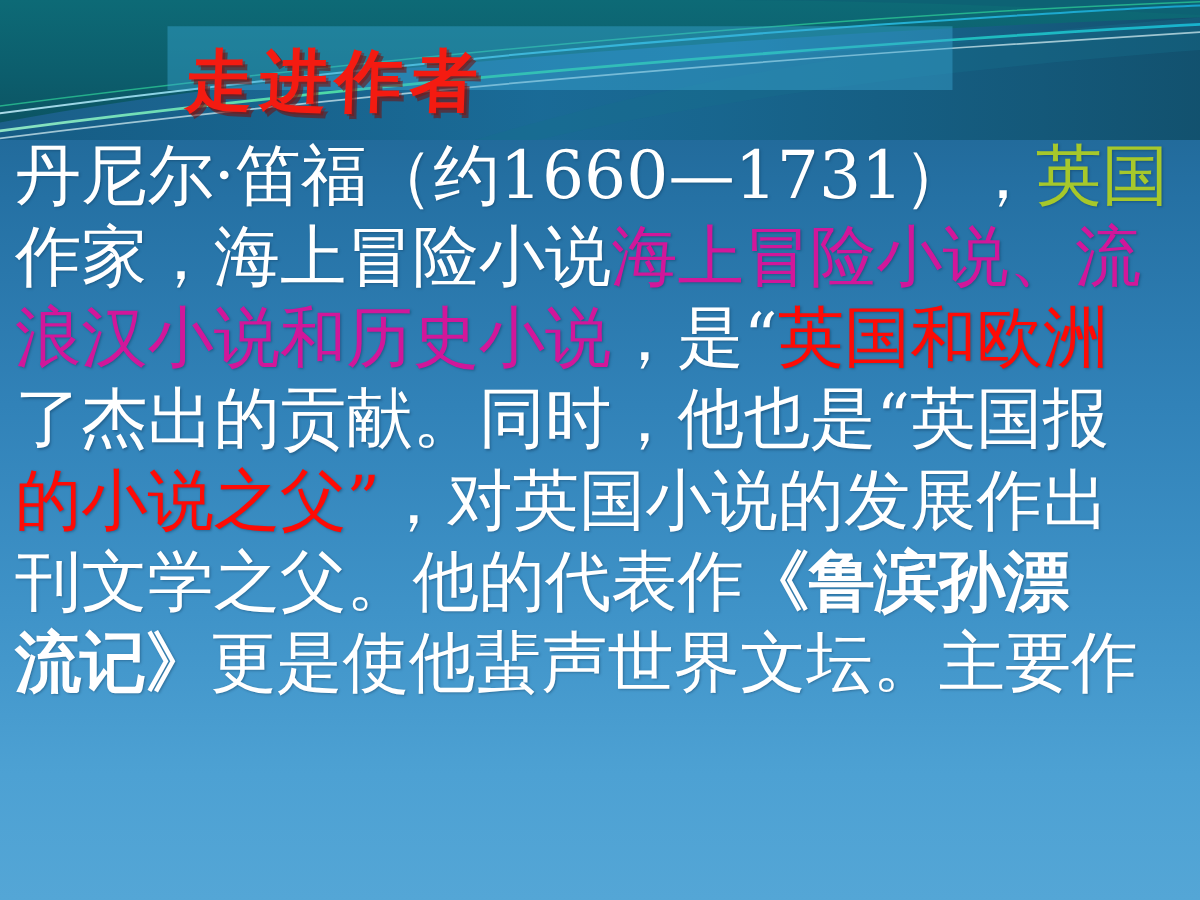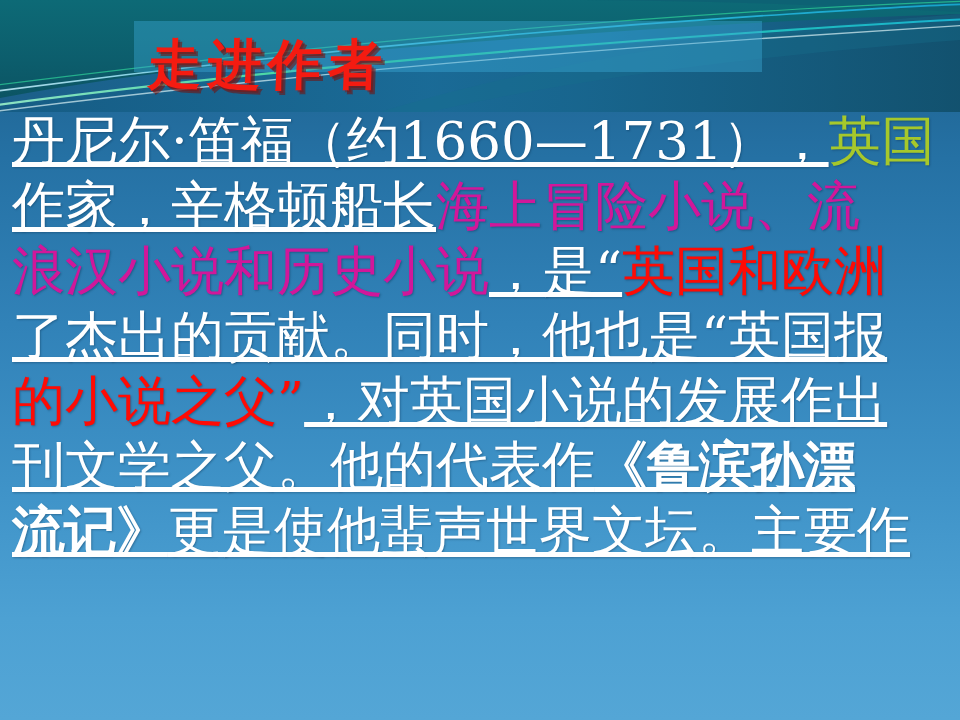--- a/index.html
+++ b/index.html
@@ -66,21 +66,21 @@
     font-family: "DejaVu Serif", "Liberation Serif", serif;
     font-size: 53px;
     line-height: 65px;
     color: #ffffff;
     letter-spacing: 0px;
     text-shadow: 1px 1px 2px rgba(10, 40, 70, 0.35);
     white-space: nowrap;
   }
   .body-text .ln { display: block; height: 65px; }
 
-  .c-white  { color: #ffffff; text-decoration: underline; }
+  .c-white  { color: #ffffff; }
   .c-lime   { color: #a6c82b; text-align: center; }
   .c-magenta{ color: #d1179a; }
   .c-red    { color: #fe0b05; margin-top: 40px; }
   .bk       { font-weight: bold; letter-spacing: -1px; }
 </style>
 </head>
 <body>
 
 <div id="slide">
 
@@ -128,21 +128,21 @@
       <path d="M-10,86 C240,54 510,26 800,9 C885,4 940,2 970,1" fill="none" stroke="#2fd39a" stroke-width="1.2" opacity="0.7"></path>
     </svg>
   </div>
 
   <div class="title-plate"></div>
 
   <div class="slide-title">走进作者</div>
 
   <div class="body-text">
     <span class="ln"><span class="c-white">丹尼尔·笛福（约1660—1731），</span><span class="c-lime">英国</span></span>
-    <span class="ln"><span class="c-white">作家，辛格顿船长</span><span class="c-magenta">海上冒险小说、流</span></span>
+    <span class="ln"><span class="c-white">作家，海上冒险小说</span><span class="c-magenta">海上冒险小说、流</span></span>
     <span class="ln"><span class="c-magenta">浪汉小说和历史小说</span><span class="c-white">，是“</span><span class="c-red">英国和欧洲</span></span>
     <span class="ln"><span class="c-white">了杰出的贡献。同时，他也是“英国报</span></span>
     <span class="ln"><span class="c-red">的小说之父”</span><span class="c-white">，对英国小说的发展作出</span></span>
     <span class="ln"><span class="c-white">刊文学之父。他的代表作</span><span class="c-white bk">《鲁滨孙漂</span></span>
     <span class="ln"><span class="c-white bk">流记》</span><span class="c-white">更是使他蜚声世界文坛。主要作</span></span>
   </div>
 
 </div>
 
 </body></html>

